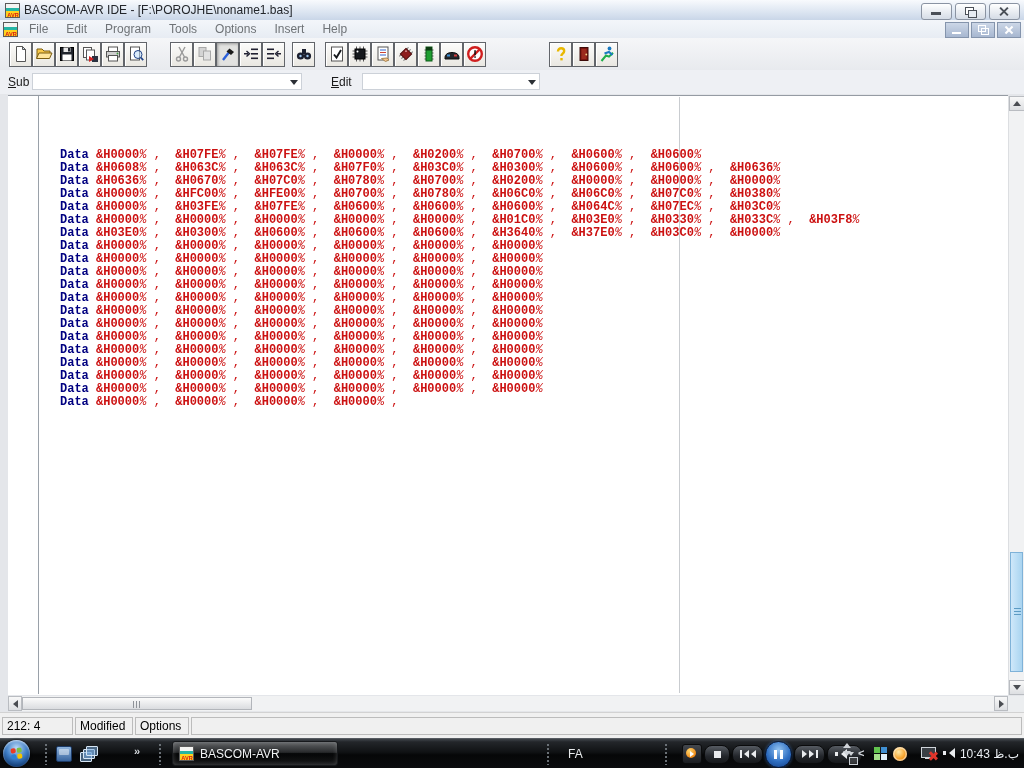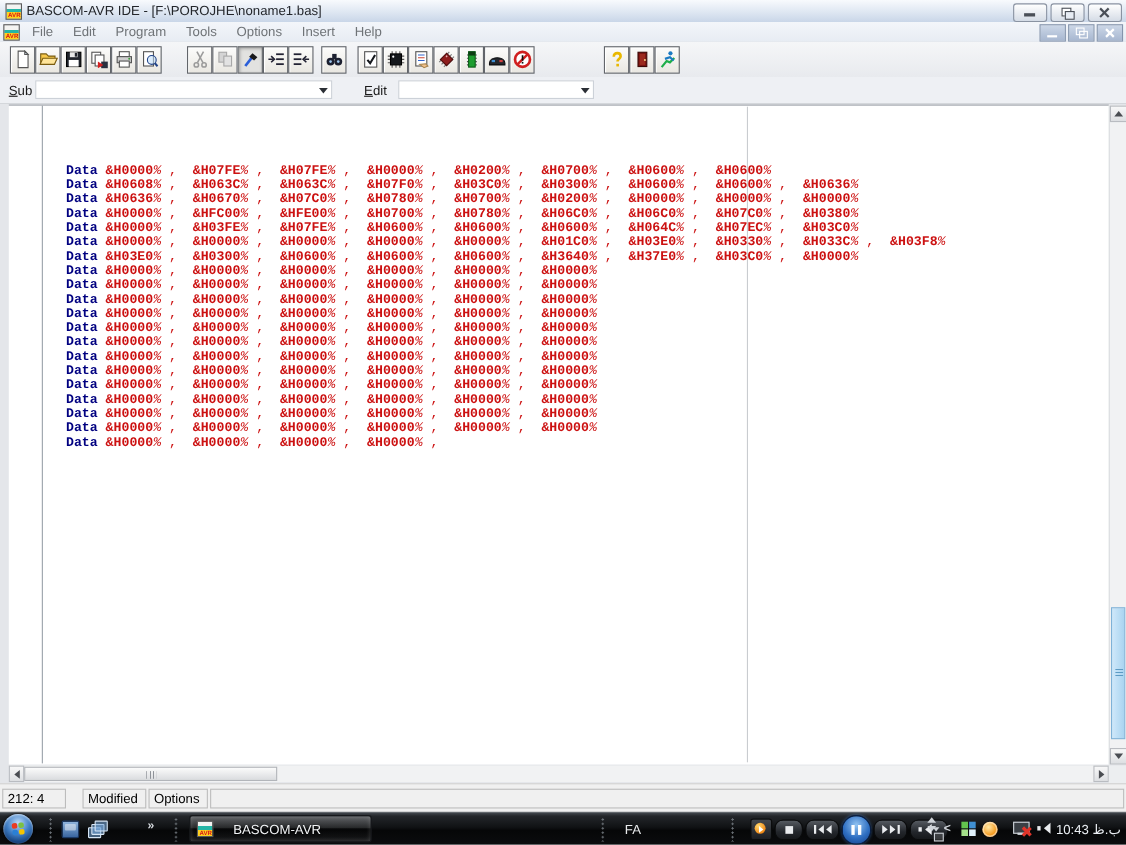--- a/index.html
+++ b/index.html
@@ -92,21 +92,21 @@
     background:repeating-linear-gradient(#5c9bc4 0 1px,transparent 1px 3px);}
   .hs-thumb{position:absolute;left:14px;top:1px;width:230px;height:13px;background:linear-gradient(#fbfbfb,#dadcdf);
     border:1px solid #b2b5ba;box-sizing:border-box;}
   .hs-thumb:after{content:"";position:absolute;top:3px;left:110px;width:9px;height:7px;
     background:repeating-linear-gradient(90deg,#8e9298 0 1px,transparent 1px 3px);}
   .scroll-corner{position:absolute;left:1008px;top:696px;width:16px;height:16px;background:#eceef0;}
   
   .statusbar{position:absolute;left:0;top:712px;width:1024px;height:26px;background:#f0f0f0;border-top:1px solid #d2d2d2;}
   .sb-cell{position:absolute;top:4px;height:18px;border:1px solid #bcbcbc;background:#f0f0f0;
     font-size:12px;color:#000;line-height:17px;padding-left:4px;box-sizing:border-box;}
-  .sb-pos{left:2px;width:58px;}
+  .sb-pos{left:2px;width:71px;}
   .sb-mod{left:75px;width:58px;}
   .sb-ins{left:135px;width:54px;}
   .sb-rest{left:191px;right:2px;}
   
   .taskbar{position:absolute;left:0;top:738px;width:1024px;height:30px;
     background:linear-gradient(#41464c 0,#23262a 10%,#101214 45%,#060708 55%,#0b0c0e 100%);
     border-top:1px solid #565b61;box-sizing:border-box;}
   .start-orb{position:absolute;left:3px;top:1px;width:27px;height:27px;border-radius:50%;
     background:radial-gradient(circle at 50% 30%,#bcdaf8,#3f7ec6 45%,#17447f 75%,#0a2450);
     box-shadow:inset 0 1px 2px rgba(255,255,255,.7),0 0 3px rgba(0,0,0,.8);cursor:pointer;}
@@ -122,21 +122,21 @@
   .ql-switch i{position:absolute;width:10px;height:8px;border:1px solid #d7e6f5;background:rgba(120,170,220,.55);border-radius:1px;}
   .ql-switch i:nth-child(1){left:0;top:6px;}
   .ql-switch i:nth-child(2){left:3px;top:3px;}
   .ql-switch i:nth-child(3){left:6px;top:0;}
   .chevron{position:absolute;color:#d4d8dd;font-size:11px;font-weight:bold;cursor:pointer;}
   .task-btn{position:absolute;left:172px;top:2px;width:166px;height:25px;border-radius:3px;
     border:1px solid #17191c;box-sizing:border-box;cursor:pointer;
     background:linear-gradient(rgba(255,255,255,.28),rgba(255,255,255,.10) 45%,rgba(0,0,0,.28) 50%,rgba(255,255,255,.06));
     box-shadow:inset 0 0 5px rgba(255,255,255,.22);display:flex;align-items:center;}
   .task-btn .bascom-icon{margin-left:6px;}
-  .task-label{color:#f1f3f5;font-size:12px;margin-left:18px;text-shadow:0 1px 2px #000;}
+  .task-label{color:#f1f3f5;font-size:12px;margin-left:6px;text-shadow:0 1px 2px #000;}
   .lang-fa{position:absolute;left:568px;top:8px;color:#e8eaec;font-size:12px;cursor:pointer;}
   .wmp{position:absolute;left:682px;top:2px;height:26px;display:flex;align-items:center;gap:2px;}
   .wmp-logo{width:18px;height:18px;border-radius:3px;border:1px solid #0b0c0d;
     background:linear-gradient(#43474d,#1b1d21);position:relative;cursor:pointer;}
   .wmp-logo i{position:absolute;left:3px;top:3px;width:10px;height:10px;border-radius:50%;
     background:radial-gradient(circle at 35% 30%,#ffd76e,#f08a18 70%,#c96a08);}
   .wmp-logo em{position:absolute;left:7px;top:6px;width:0;height:0;border:3px solid transparent;border-left:4px solid #fff;}
   .media-pill{height:17px;border-radius:8px;border:1px solid #0a0b0c;cursor:pointer;
     background:linear-gradient(#565b62,#23262b 60%,#16181b);display:flex;align-items:center;justify-content:center;gap:1px;}
   .pill-stop{width:24px;}

